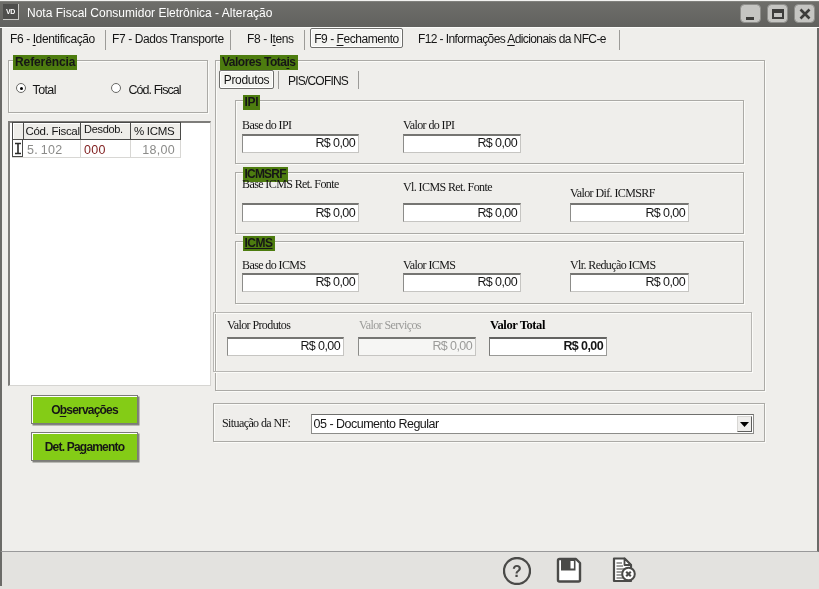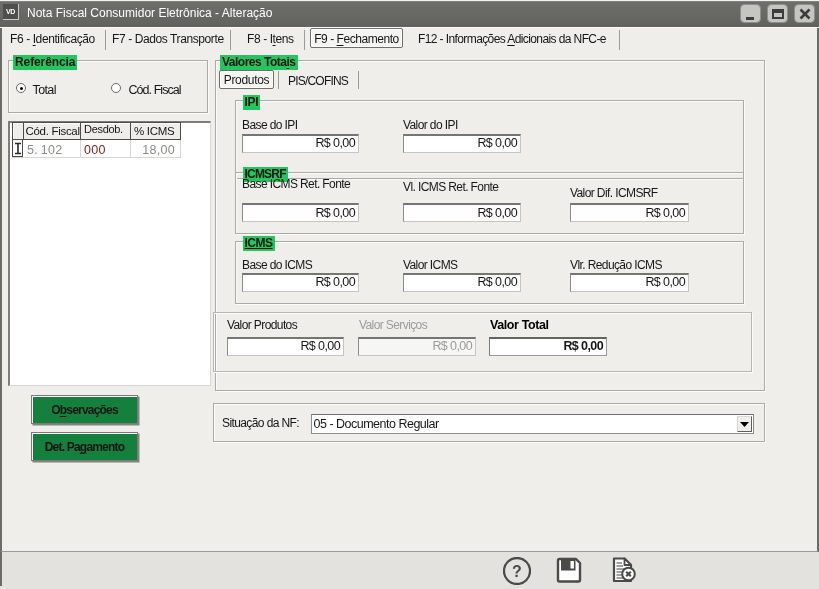--- a/index.html
+++ b/index.html
@@ -21,31 +21,31 @@
 
 
 .tabtxt { top:31px; height:16px; line-height:16px; font-size:12px; letter-spacing:-0.4px; }
 .tabdiv { top:30px; width:1px; height:20px; background:#9c9b98; }
 #seltab { left:310px; top:27.5px; width:93px; height:20px; background:#f4f4f1;
   border:1px solid #6f6f6c; border-radius:2px; box-shadow:inset 0 0 0 1px #ffffff;
   text-align:center; line-height:20px; font-size:12px; letter-spacing:-0.45px; }
 
 
 .gbox { border:1px solid #abaaa6; box-shadow:1px 1px 0 #fbfbf8, inset 1px 1px 0 #fbfbf8; }
-.glabel { position:absolute; top:-6px; left:4px; background:#22c55e; padding:0 2px; font-weight:bold;
+.glabel { position:absolute; top:-6px; left:4px; background:#4d7c0f; padding:0 2px; font-weight:bold;
   height:15px; line-height:15px; font-size:12px; letter-spacing:-0.5px; }
 
 
 .inp { position:absolute; background:#fff; border:1px solid;
   border-color:#6f6f6d #c6c5c2 #c6c5c2 #8c8c89; border-top:2px solid #757572; text-align:right; line-height:15.5px;
   padding-right:3px; padding-top:0.5px; font-size:12.5px; letter-spacing:-0.6px; }
-.lbl { position:absolute; font-size:12px; letter-spacing:-0.6px; white-space:nowrap; }
+.lbl { position:absolute; font-size:12px; letter-spacing:-0.6px; white-space:nowrap;font-family:Liberation Serif, serif; }
 
 
-.btn { background:#15803d; border:1px solid #7b7b78; box-shadow:1.5px 1.5px 0 #83837f, inset 1px 1px 0 #ffffff;
+.btn { background:#84cc16; border:1px solid #7b7b78; box-shadow:1.5px 1.5px 0 #83837f, inset 1px 1px 0 #ffffff;
   font-weight:bold; text-align:center; font-size:12px; letter-spacing:-0.8px; }
 </style></head>
 <body>
 
 <div class="abs" id="win"></div>
 
 <div class="abs" id="titlebar"></div>
 <div class="abs" style="left:0; top:0; width:819px; height:1.2px; background:#f2f2f0;"></div>
 <div class="abs" style="left:0; top:26.5px; width:819px; height:1.5px; background:#fcfcfa;"></div>
 <div class="abs" id="vdicon">VD</div>
@@ -109,21 +109,21 @@
 
 <div class="abs gbox" style="left:215px; top:60px; width:550.3px; height:331px;">
   <span class="glabel" style="letter-spacing:-0.5px;">Valores Tota<u>i</u>s</span>
 </div>
 
 <div class="abs" style="left:219px; top:70px; width:55px; height:19px; background:#f4f4f1; border:1px solid #6f6f6c; border-radius:2px; box-shadow:inset 0 0 0 1px #ffffff; text-align:center; line-height:19px; font-size:12px; letter-spacing:-0.3px;">Produtos</div>
 <div class="abs tabdiv" style="left:277.5px; top:71px; height:18px;"></div>
 <div class="abs" style="left:288px; top:73.5px; font-size:12px; letter-spacing:-0.8px;">PIS/COFINS</div>
 <div class="abs tabdiv" style="left:358px; top:71px; height:18px;"></div>
 
-<div class="abs gbox" style="left:235px; top:100px; width:509.3px; height:79px;">
+<div class="abs gbox" style="left:235px; top:100px; width:509.3px; height:64px;">
   <span class="glabel" style="left:6.5px; letter-spacing:-0.3px;">IPI</span>
 </div>
 <div class="abs lbl" style="left:242px; top:117.5px;">Base do IPI</div>
 <div class="abs lbl" style="left:403px; top:117.5px;">Valor do IPI</div>
 <div class="abs inp" style="left:242px; top:133.5px; width:117px; height:19px;">R$ 0,00</div>
 <div class="abs inp" style="left:403px; top:133.5px; width:118px; height:19px;">R$ 0,00</div>
 
 <div class="abs gbox" style="left:235px; top:171.5px; width:509.3px; height:62px;">
   <span class="glabel" style="left:6.5px; letter-spacing:-0.8px;">ICMSRF</span>
 </div>

